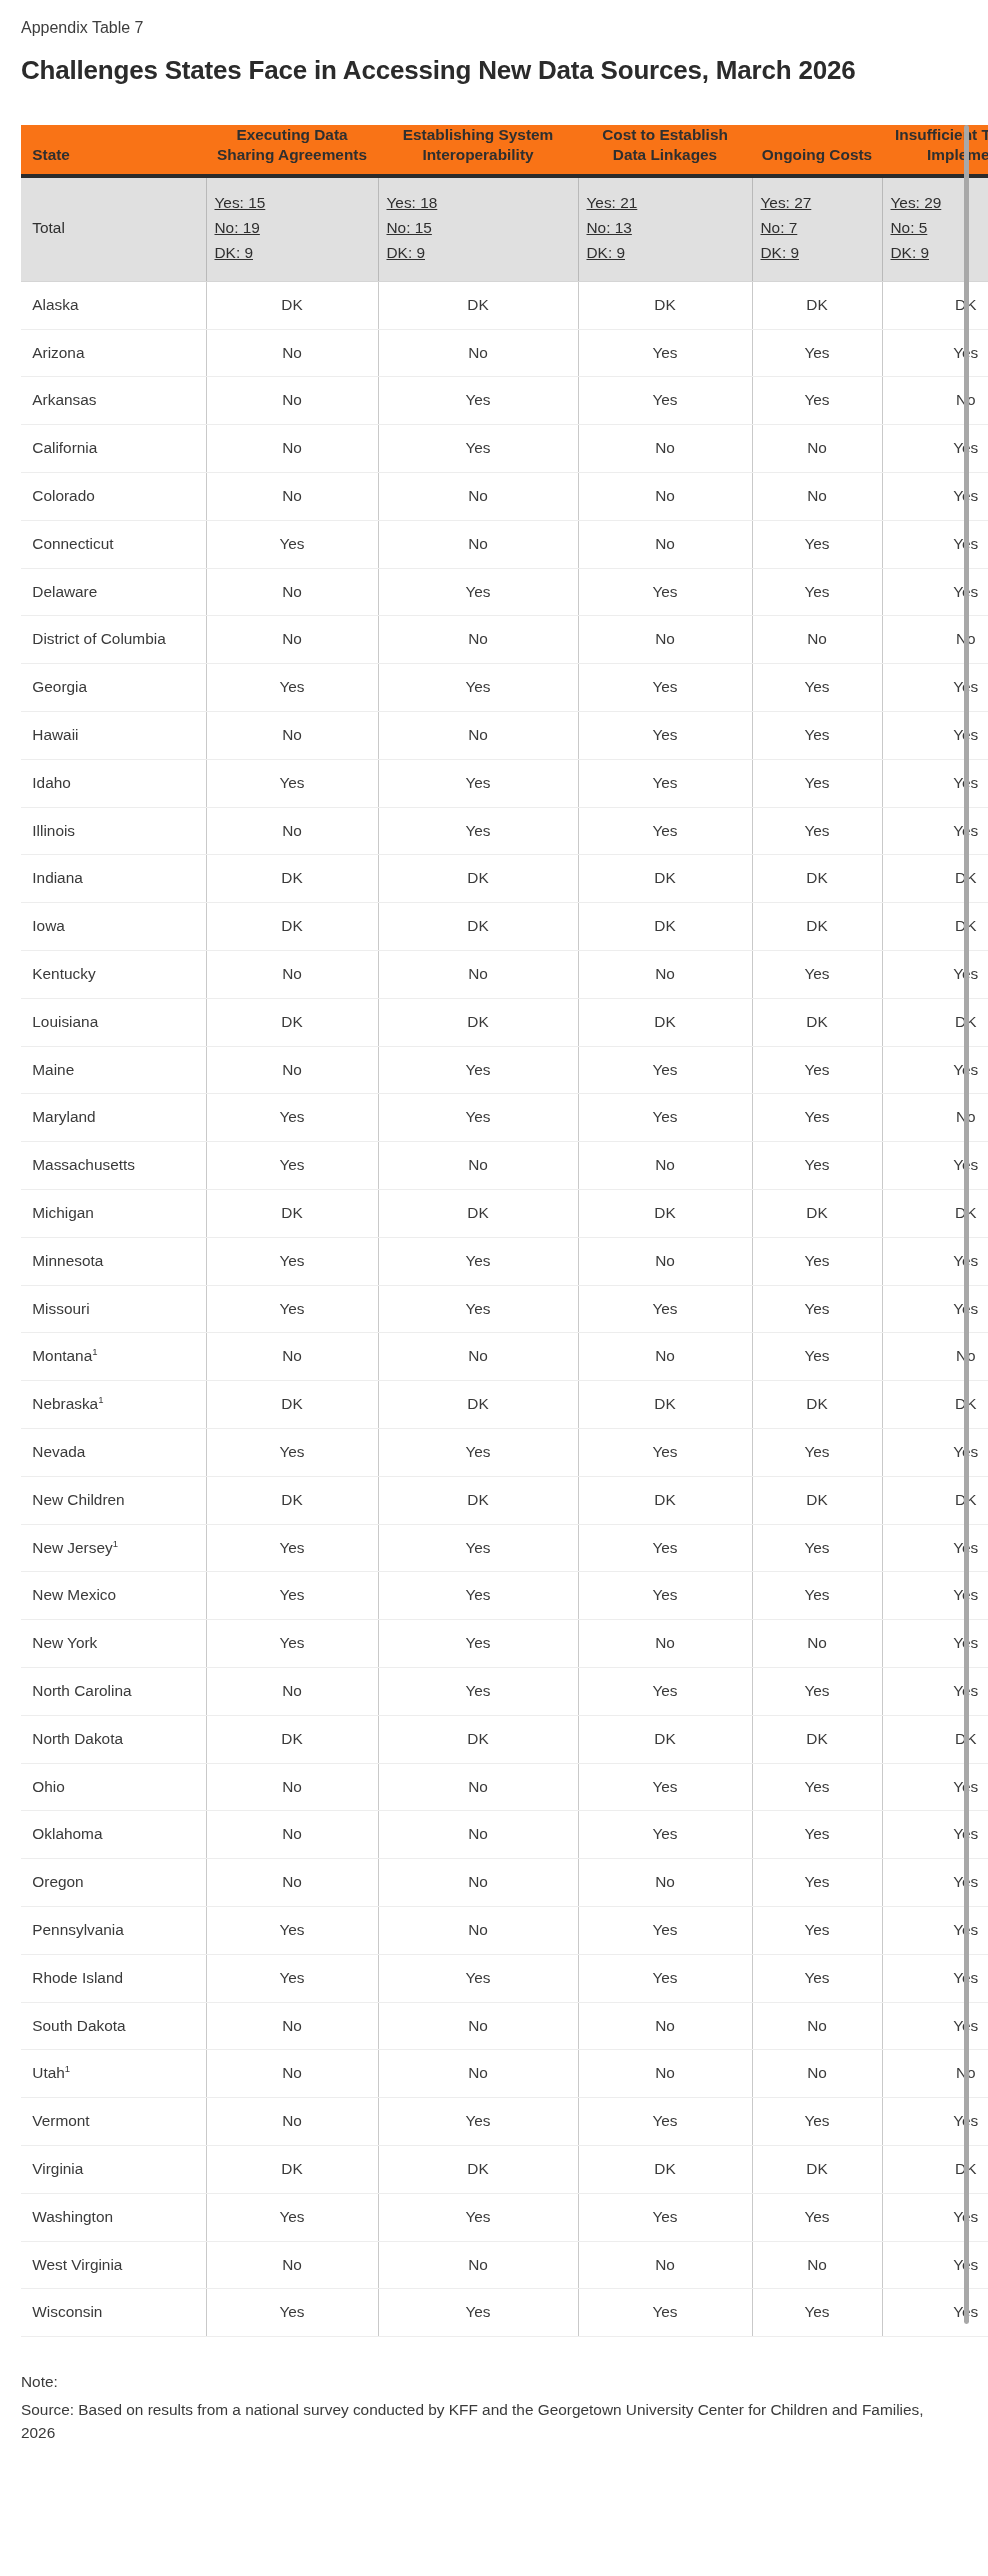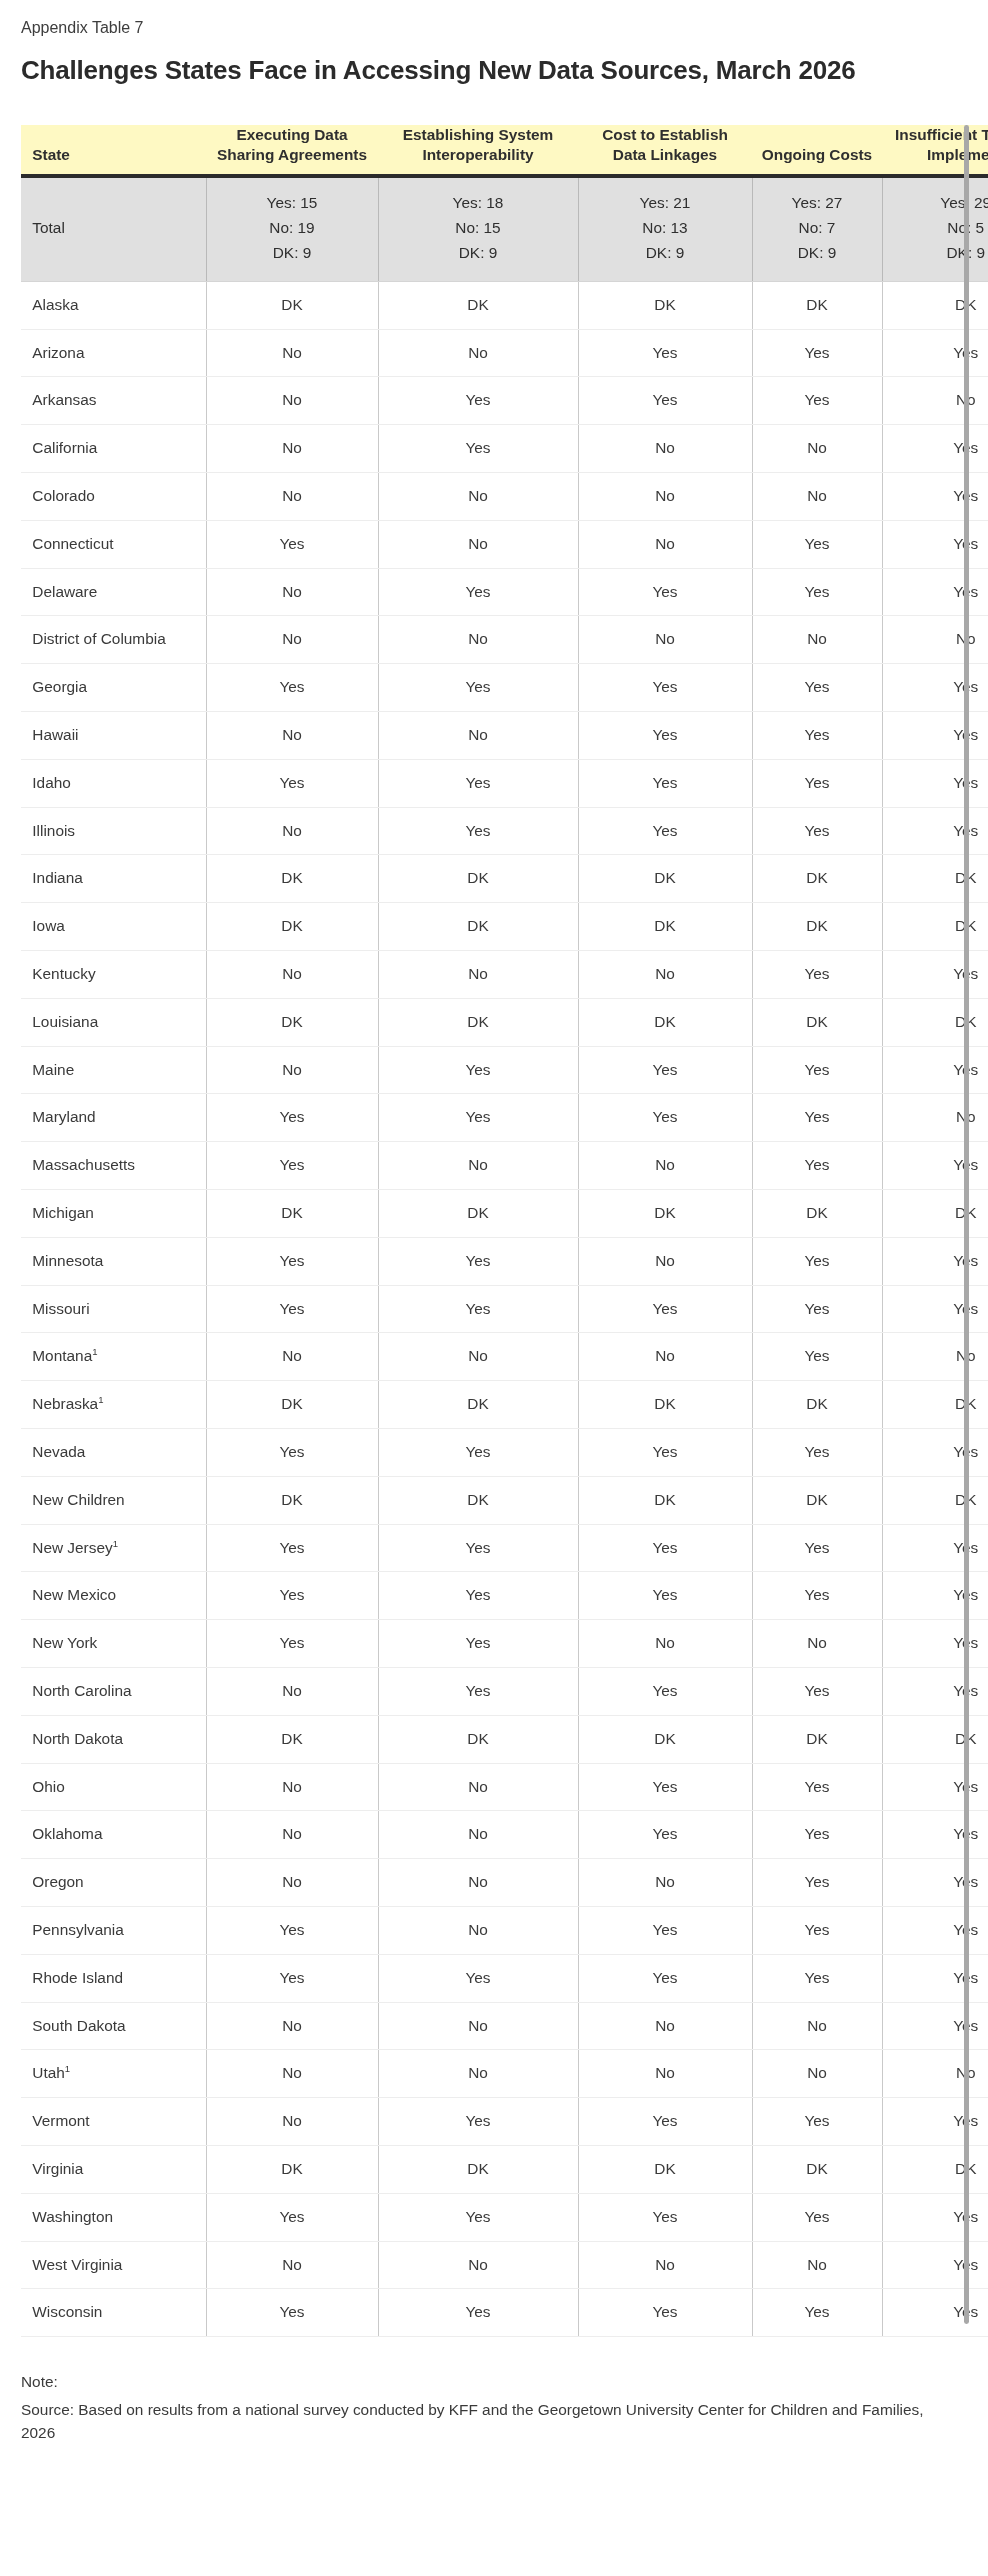--- a/index.html
+++ b/index.html
@@ -52,21 +52,21 @@
   table.kff col.c-d5 { width: 167px; }
 
   thead th {
     vertical-align: bottom;
     font-weight: 700;
     color: #2f2f2f;
     font-size: 15.4px;
     line-height: 1.30;
     padding: 0 8px 9.7px 8px;
     border-bottom: 4px solid #2b2b2b;
-    background: #fef9c3;
+    background: #f97316;
   }
   thead th.state-head {
     text-align: left;
     padding-left: 11.3px;
   }
   thead th.num-head {
     text-align: center;
   }
   tbody tr.total-row td {
     background: #e0e0e0;
@@ -76,22 +76,23 @@
     color: #2f2f2f;
     border-bottom: 0.8px solid #d5d5d5;
   }
   tbody tr.total-row td.state-cell {
     text-align: left;
     padding-left: 11.3px;
     font-weight: 400;
     vertical-align: middle;
   }
   tbody tr.total-row td.val-cell {
-    text-align: center;
+    text-align: left;
     vertical-align: middle;
+    text-decoration: underline;
   }
   tbody tr.data-row td {
     padding: 13px 8px 13px 8px;
     border-bottom: 0.8px solid #ededed;
     color: #3a3a3a;
     font-size: 15.4px;
     line-height: 1.35;
     vertical-align: middle;
     background: #ffffff;
   }

